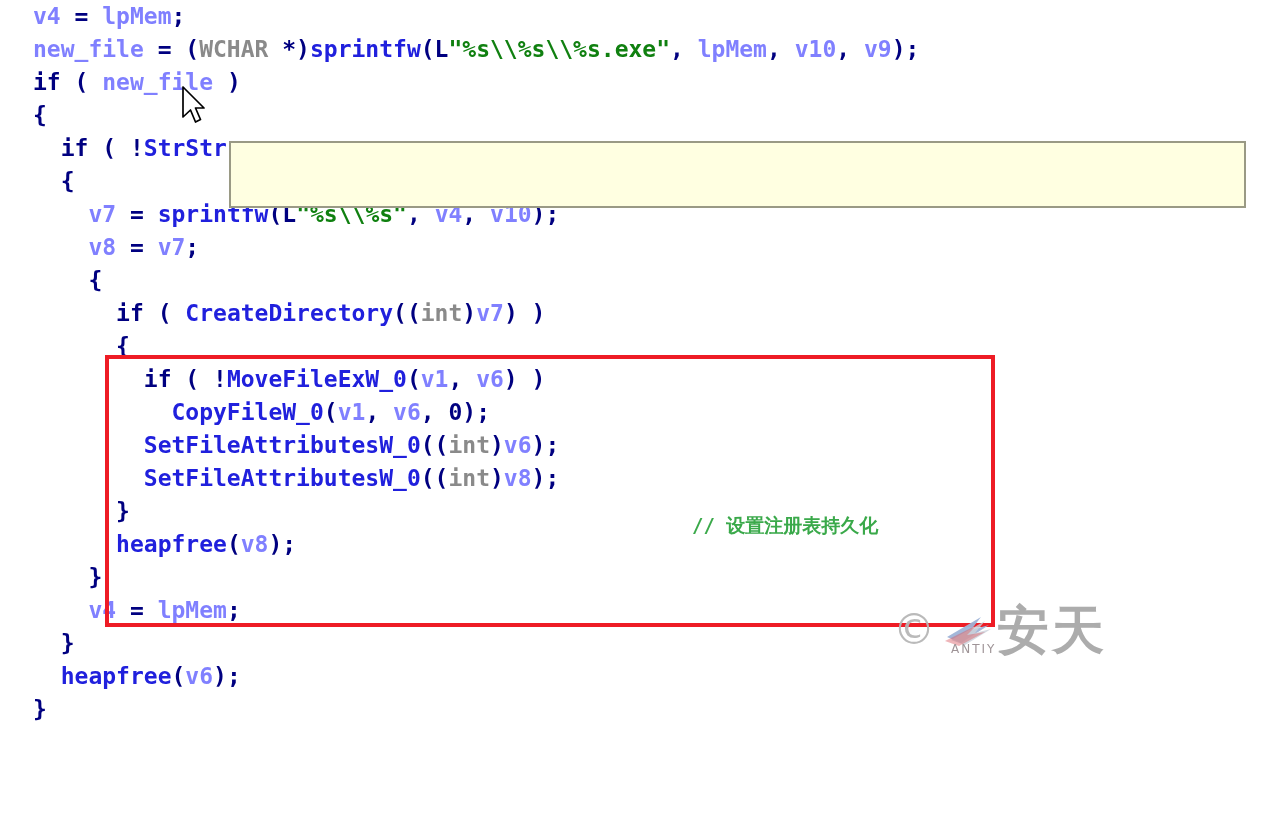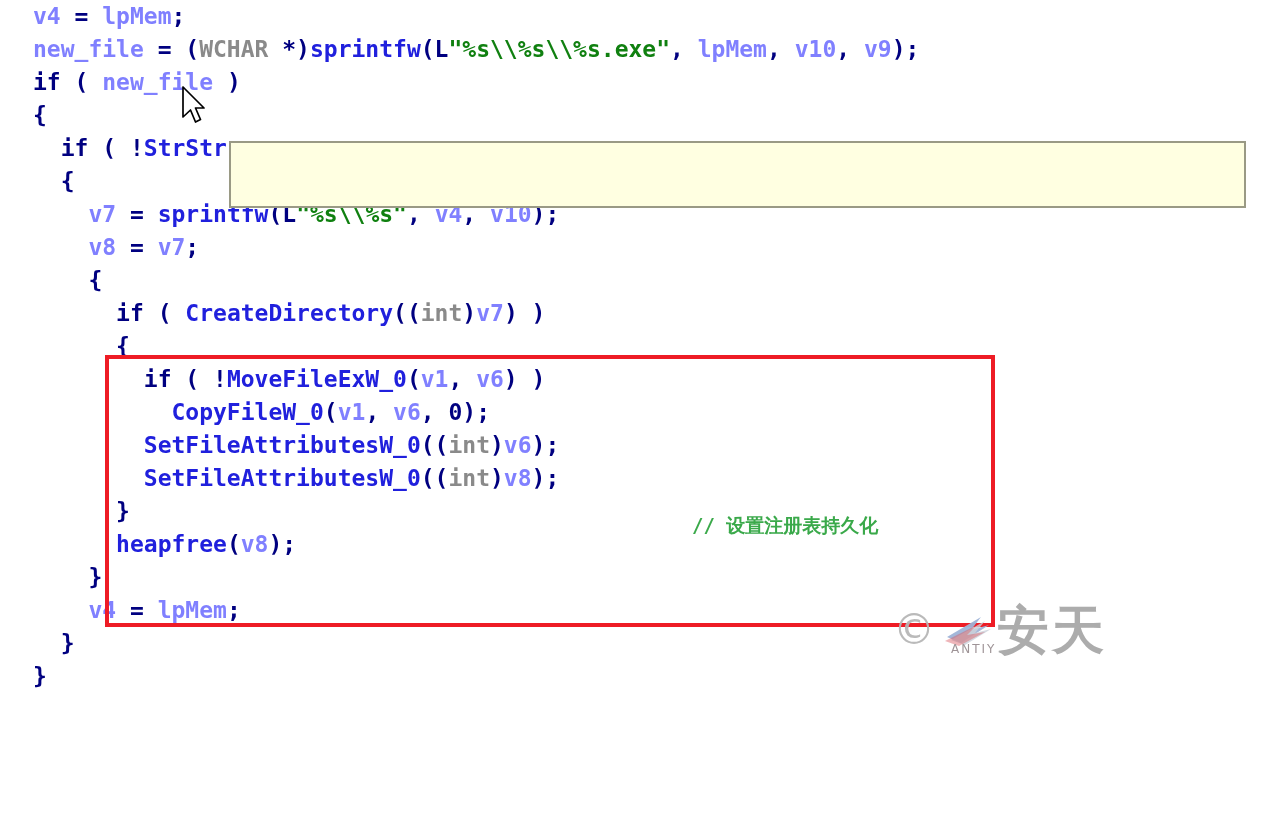--- a/index.html
+++ b/index.html
@@ -169,20 +169,21 @@
     <div class="code-line"><span class="txt">      <span class="t-punct">{</span></span></div>
     <div class="code-line"><span class="txt">        <span class="t-kw">if</span><span class="t-punct"> ( !</span><span class="t-fn">MoveFileExW_0</span><span class="t-punct">(</span><span class="t-var">v1</span><span class="t-punct">, </span><span class="t-var">v6</span><span class="t-punct">) )</span></span></div>
     <div class="code-line"><span class="txt">          <span class="t-fn">CopyFileW_0</span><span class="t-punct">(</span><span class="t-var">v1</span><span class="t-punct">, </span><span class="t-var">v6</span><span class="t-punct">, </span><span class="t-num">0</span><span class="t-punct">);</span></span></div>
     <div class="code-line"><span class="txt">        <span class="t-fn">SetFileAttributesW_0</span><span class="t-punct">((</span><span class="t-type">int</span><span class="t-punct">)</span><span class="t-var">v6</span><span class="t-punct">);</span></span></div>
     <div class="code-line"><span class="txt">        <span class="t-fn">SetFileAttributesW_0</span><span class="t-punct">((</span><span class="t-type">int</span><span class="t-punct">)</span><span class="t-var">v8</span><span class="t-punct">);</span></span></div>
     <div class="code-line"><span class="txt">      <span class="t-punct">}</span></span></div>
     <div class="code-line"><span class="txt">      <span class="t-fn">heapfree</span><span class="t-punct">(</span><span class="t-var">v8</span><span class="t-punct">);</span></span></div>
     <div class="code-line"><span class="txt">    <span class="t-punct">}</span></span></div>
     <div class="code-line"><span class="txt">    <span class="t-var">v4</span><span class="t-punct"> = </span><span class="t-var">lpMem</span><span class="t-punct">;</span></span></div>
     <div class="code-line"><span class="txt">  <span class="t-punct">}</span></span></div>
+    <div class="code-line"><span class="txt">  <span class="t-fn">heapfree</span><span class="t-punct">(</span><span class="t-var">v6</span><span class="t-punct">);</span></span></div>
     <div class="code-line"><span class="txt"><span class="t-punct">}</span></span></div>
   </div>
 
 <div id="red-box"></div>
 
 <div id="cn-comment"><span class="slashes">// </span><span>设置注册表持久化</span></div>
 
 <div id="tooltip">
   <div class="tt-line"></div>
   

